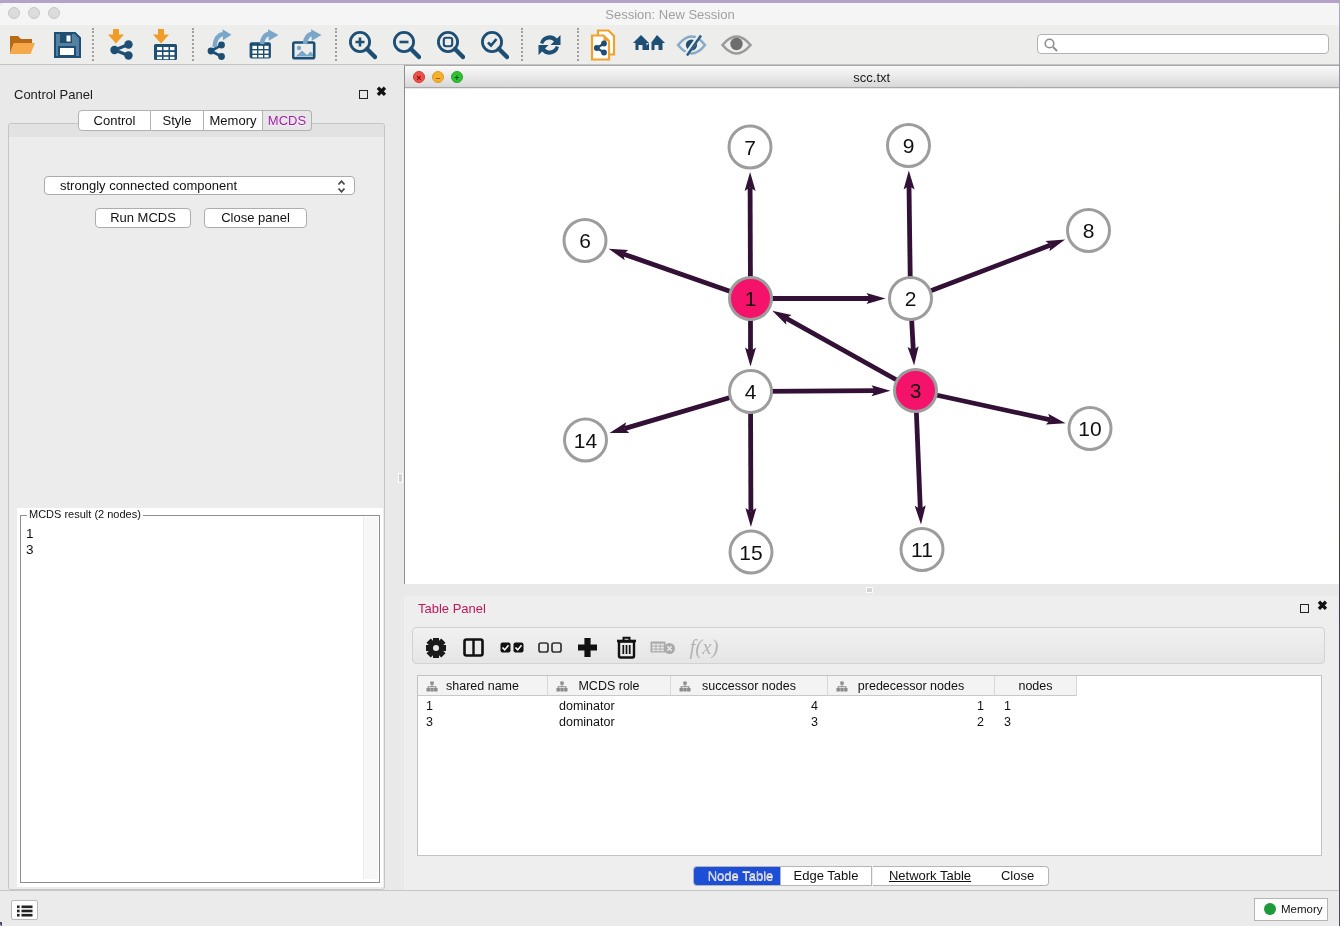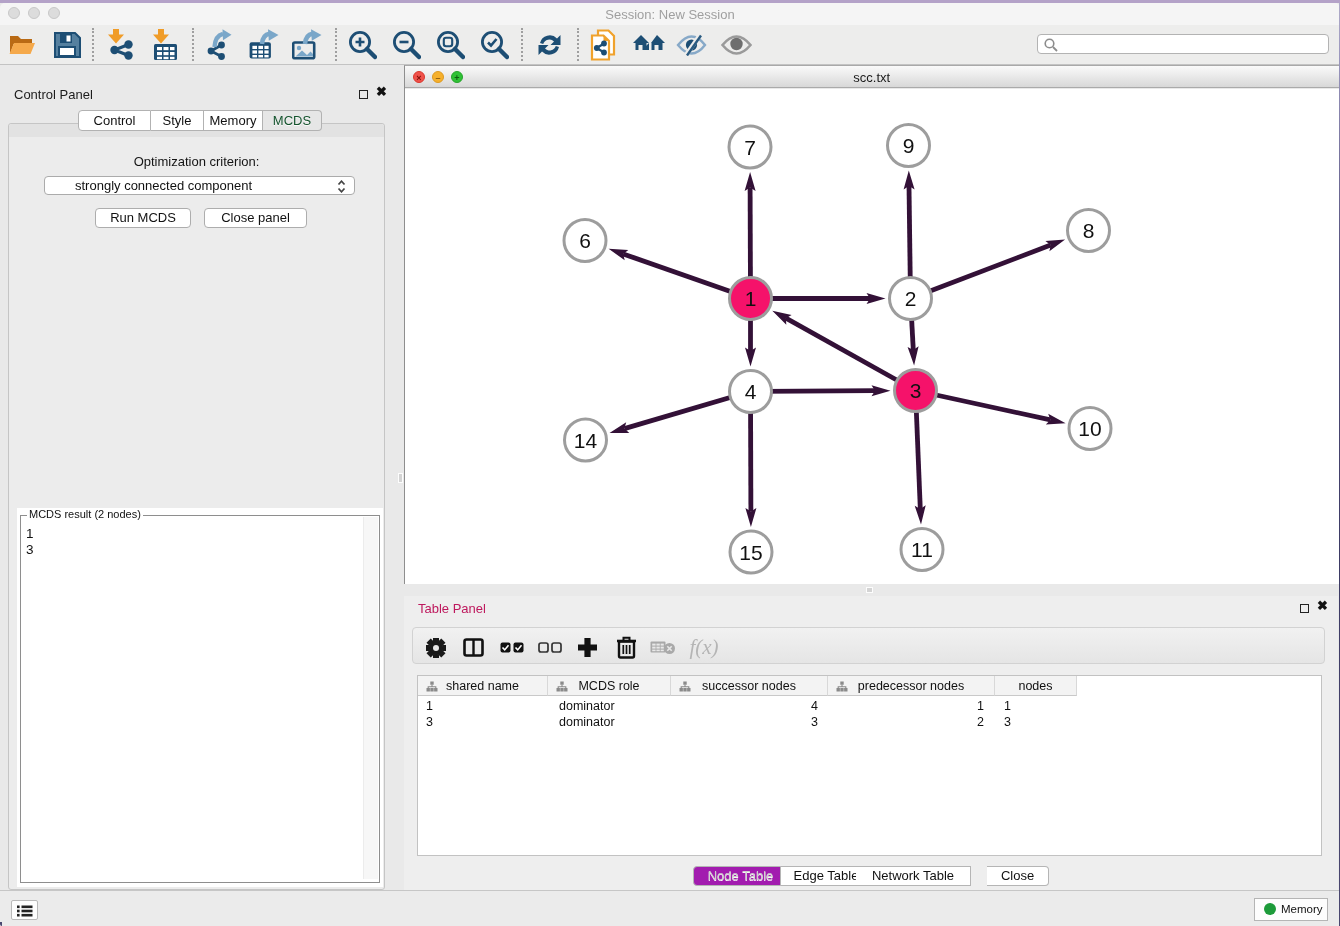--- a/index.html
+++ b/index.html
@@ -13,21 +13,21 @@
 #searchbox{position:absolute;left:1037px;top:9px;width:292px;height:20px;background:#fff;border:1px solid #b3b3b3;border-radius:4px;}
 #ctrlpanel{left:0;top:53px;width:391px;height:825px;background:#e9e9e9;margin-top:26px;}
 .panehdr{font-size:13px;color:#1c1c1c;}
 .flticon{position:absolute;width:9px;height:9px;border:1.5px solid #222;background:transparent;}
 .xicon{position:absolute;font-size:13px;font-weight:bold;color:#111;}
 #tabs{position:absolute;top:31px;left:78px;height:21px;z-index:3;}
 .tab{position:absolute;top:0;height:21px;background:#fff;border:1px solid #b2b2b2;font-size:13px;color:#111;text-align:center;line-height:19px;}
 #tabpane{position:absolute;left:8px;top:44px;width:377px;height:767px;background:#ececec;border:1px solid #c5c5c5;border-radius:3px;}
 #tabpane .topstrip{position:absolute;left:0;top:0;width:100%;height:13px;background:#e2e2e2;border-radius:3px 3px 0 0;}
 #optlabel{position:absolute;left:0;top:30px;width:100%;text-align:center;font-size:13px;color:#141414;}
-#dropdown{position:absolute;left:35px;top:52px;width:311px;height:19px;background:#fff;border:1px solid #ababab;border-radius:4px;font-size:13px;color:#111;line-height:17px;padding-left:30px;}
+#dropdown{position:absolute;left:35px;top:52px;width:311px;height:19px;background:#fff;border:1px solid #ababab;border-radius:4px;font-size:13px;color:#111;line-height:17px;padding-left:15px;}
 .btn{position:absolute;top:84px;height:20px;background:#fff;border:1px solid #adadad;border-radius:4px;font-size:13px;color:#111;text-align:center;line-height:18px;}
 #resultpanel{position:absolute;left:8px;top:384px;width:366px;height:379px;background:#fff;}
 #resultframe{position:absolute;left:3px;top:7px;width:360px;height:368px;border:1px solid #8e8e8e;}
 #resultlabel{position:absolute;left:6px;top:-8px;background:#fff;font-size:11px;color:#111;padding:0 2px;}
 #resultvals{position:absolute;left:5px;top:10px;font-size:13.5px;color:#111;line-height:16px;}
 #rscroll{position:absolute;right:1px;top:1px;width:15px;height:362px;background:#f7f7f7;border-left:1px solid #ececec;}
 #vsplit{left:391px;top:65px;width:13px;height:825px;background:#e9e9e9;}
 #vhandle{position:absolute;left:7px;top:408px;width:5px;height:10px;background:#d4d4d4;border:1px solid #fdfdfd;}
 #gwin{left:404px;top:65px;width:934.5px;height:519px;border-left:1px solid #8e8e8e;border-top:1px solid #a9a9a9;}
 #gtitle{position:absolute;left:0;top:0;width:100%;height:22px;background:linear-gradient(#fafafa,#d8d8d8);border-bottom:1px solid #aaa;}
@@ -186,25 +186,24 @@
     </div>
   </div>
 <div class="abs" id="ctrlpanel">
   <div class="panehdr" style="position:absolute;left:14px;top:8px;">Control Panel</div>
   <div class="flticon" style="left:359px;top:11px;"></div>
   <div class="xicon" style="left:376px;top:5px;">✖</div>
   <div id="tabs">
     <div class="tab" style="left:0;width:73px;border-radius:4px 0 0 4px;">Control</div>
     <div class="tab" style="left:73px;width:53px;border-left:none;">Style</div>
     <div class="tab" style="left:126px;width:59px;border-left:none;">Memory</div>
-    <div class="tab" style="left:185px;width:59px;border-left:none;border-radius:0 4px 4px 0;background:#e6e6e6;color:#14532d;text-shadow:0 1px 0 #fafafa;">MCDS</div>
+    <div class="tab" style="left:185px;width:49px;border-left:none;border-radius:0 4px 4px 0;background:#e6e6e6;color:#a21caf;text-shadow:0 1px 0 #fafafa;">MCDS</div>
   </div>
   <div id="tabpane">
     <div class="topstrip"></div>
-    <div id="optlabel">Optimization criterion:</div>
     <div id="dropdown">strongly connected component<svg style="position:absolute;right:8px;top:3px;" width="9" height="13" viewBox="0 0 9 13">
           <path d="M1.5 4.5 L4.5 1.2 L7.5 4.5 M1.5 8.5 L4.5 11.8 L7.5 8.5" fill="none" stroke="#444" stroke-width="1.7"></path>
         </svg></div>
     <div class="btn" style="left:86px;width:96px;">Run MCDS</div>
     <div class="btn" style="left:195px;width:103px;">Close panel</div>
     <div id="resultpanel">
       <div id="resultframe">
         <div id="resultlabel">MCDS result (2 nodes)</div>
         <div id="resultvals">1<br>3</div>
         <div id="rscroll"></div>
@@ -362,23 +361,23 @@
       <div class="td" style="left:253px;top:22px;width:147px;text-align:right;">4</div>
       <div class="td" style="left:410px;top:22px;width:156px;text-align:right;">1</div>
       <div class="td" style="left:586px;top:22px;">1</div>
       <div class="td" style="left:8px;top:38px;">3</div>
       <div class="td" style="left:141px;top:38px;">dominator</div>
       <div class="td" style="left:253px;top:38px;width:147px;text-align:right;">3</div>
       <div class="td" style="left:410px;top:38px;width:156px;text-align:right;">2</div>
       <div class="td" style="left:586px;top:38px;">3</div>
     </div>
     <div id="btabs">
-      <div class="btab" style="left:0;width:88px;border-radius:4px 0 0 4px;background:#a21caf;color:#cfcfcf;text-shadow:0 1px 0 #f8f8f8;padding-left:7px;">Node Table</div>
+      <div class="btab" style="left:0;width:88px;border-radius:4px 0 0 4px;background:#1d4ed8;color:#cfcfcf;text-shadow:0 1px 0 #f8f8f8;padding-left:7px;">Node Table</div>
       <div class="btab" style="left:88px;width:91px;border-left:none;">Edge Table</div>
-      <div class="btab" style="left:163px;width:115px;border-left:none;">Network Table</div>
+      <div class="btab" style="left:180px;width:115px;border-left:none;text-decoration:underline;">Network Table</div>
       <div class="btab" style="left:294px;width:62px;border-left:none;border-radius:0 4px 4px 0;">Close</div>
     </div>
   </div>
 <div class="abs" id="statusbar">
   <div id="listbtn">
       <svg class="abs" style="left:5px;top:3.5px" width="16" height="12" viewBox="0 0 16 12">
 <g fill="#222">
           <rect x="0" y="0.5" width="2.6" height="2.6"></rect>
           <rect x="0" y="4.7" width="2.6" height="2.6"></rect>
           <rect x="0" y="8.9" width="2.6" height="2.6"></rect>

